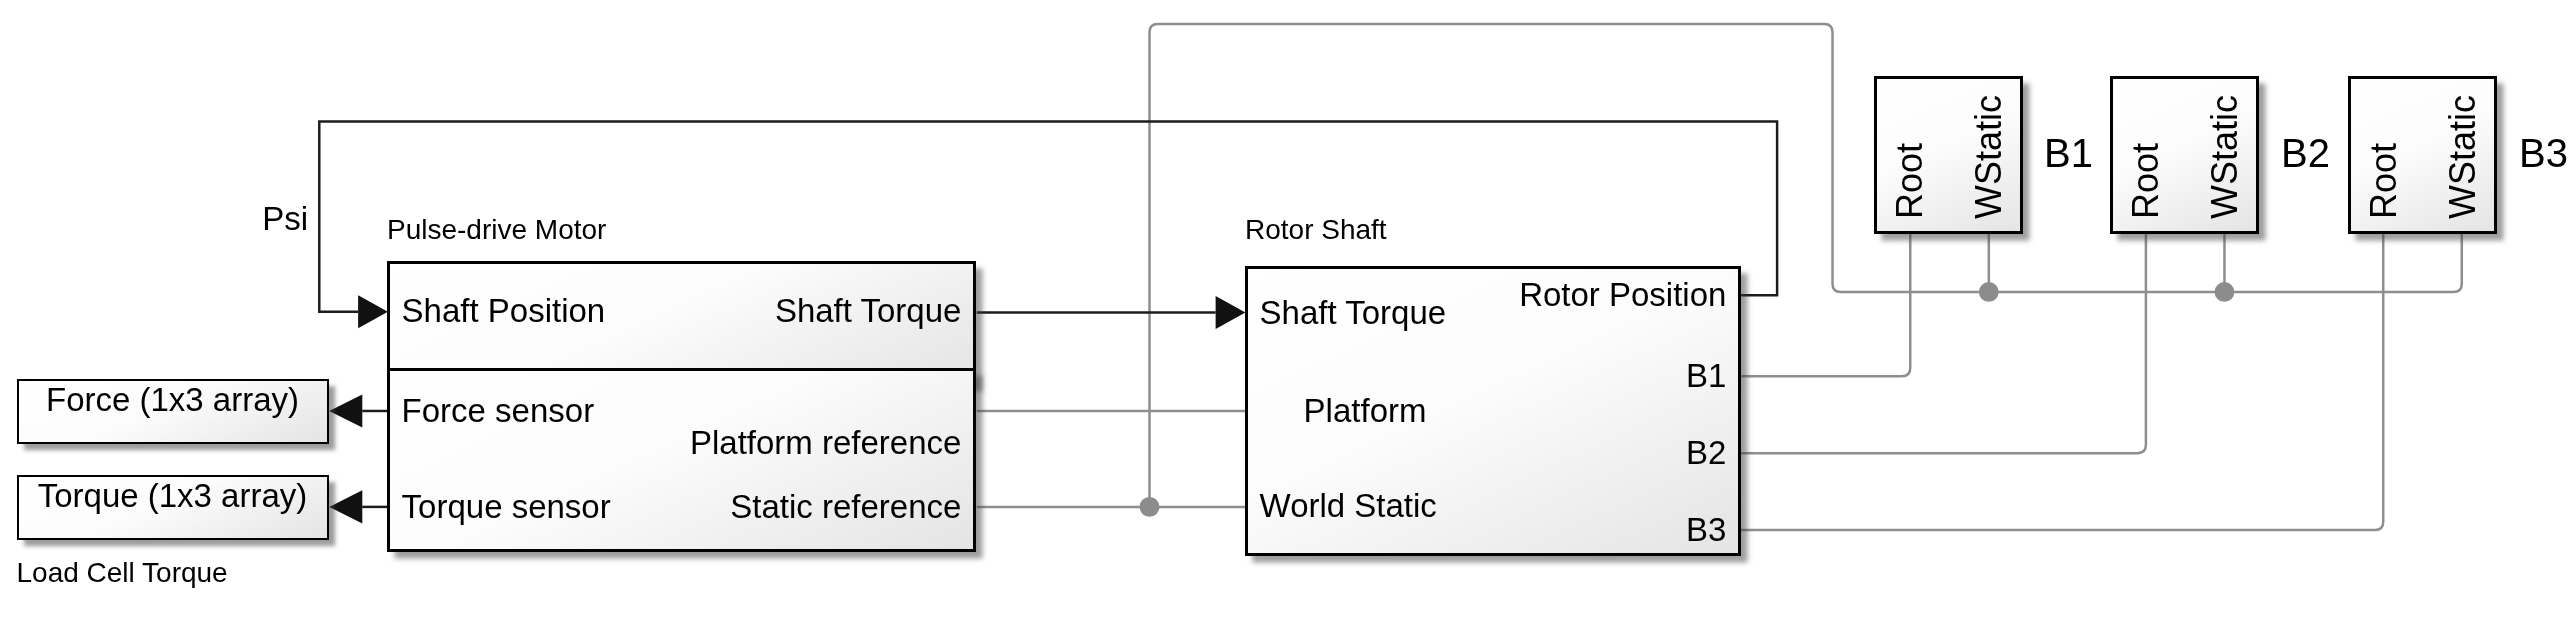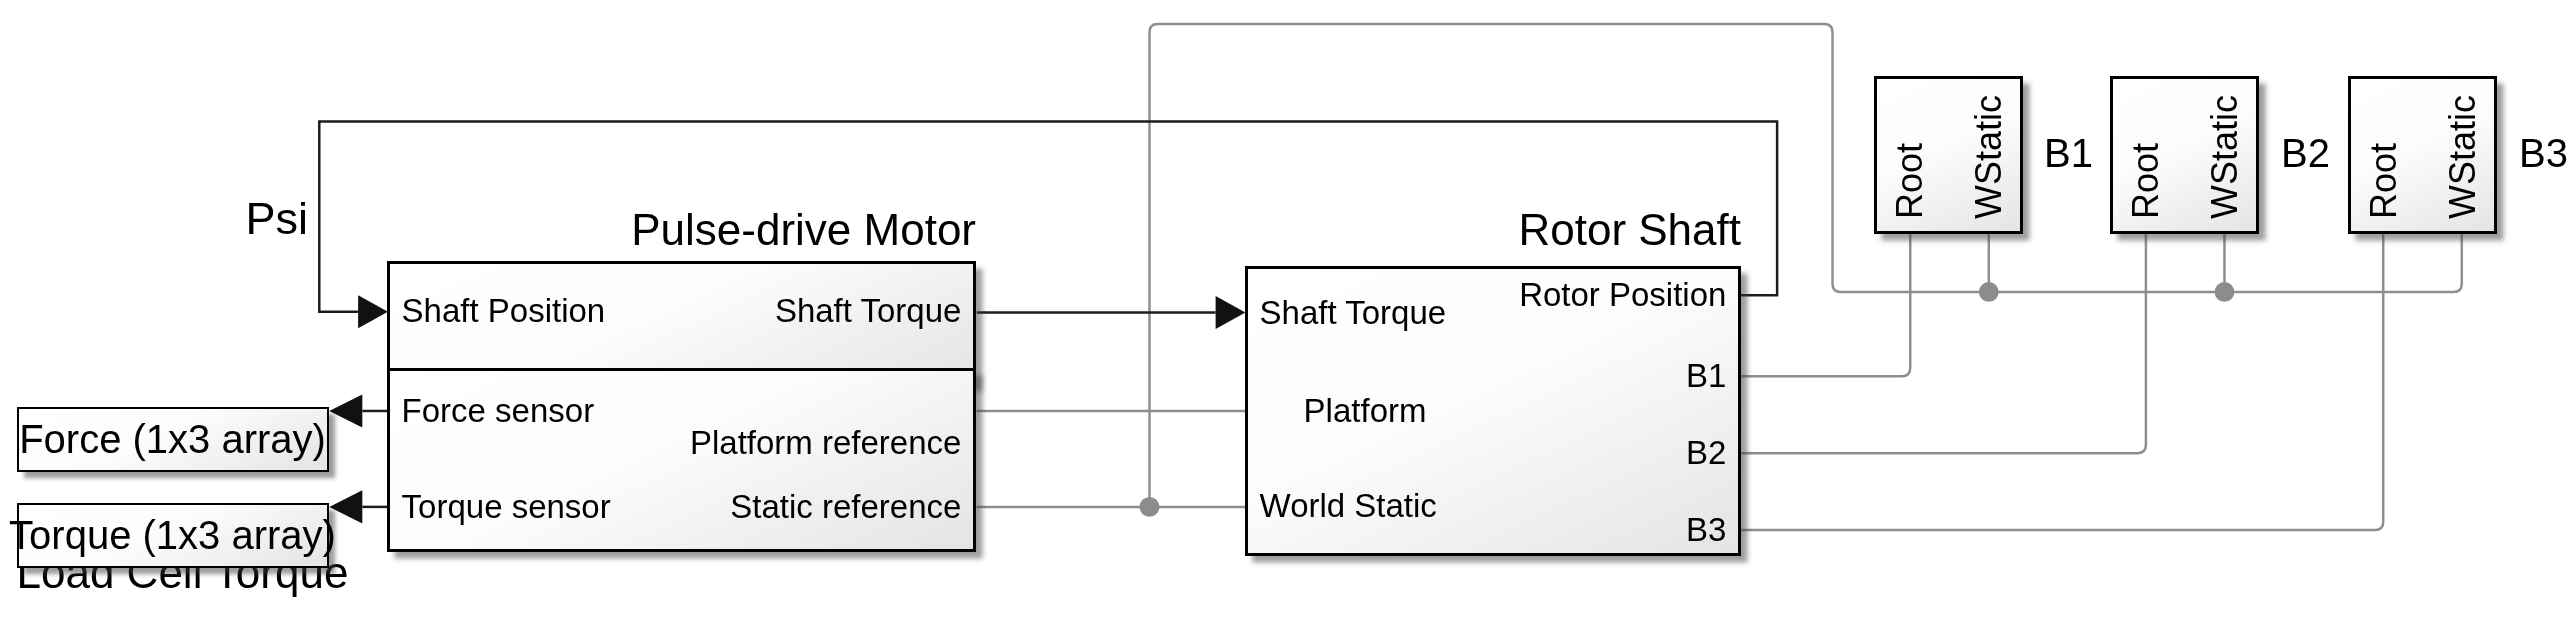--- a/index.html
+++ b/index.html
@@ -15,26 +15,26 @@
     box-shadow:7.4px 7.4px 5px rgba(60,60,60,0.50);
   }
   .block.thin{border-width:2.5px;box-shadow:6.6px 6.6px 4.1px rgba(60,60,60,0.50);}
   .plabel{
     position:absolute;font-size:33px;line-height:38px;white-space:nowrap;
     transform:translateY(-50%);
   }
   .pl{left:11.6px;}
   .pr{right:11.6px;text-align:right;}
   .title{
-    position:absolute;font-size:44px;line-height:40px;text-align:right;white-space:nowrap;
+    position:absolute;font-size:28px;line-height:40px;text-align:left;white-space:nowrap;
   }
-  .annot{position:absolute;font-size:45px;line-height:40px;white-space:nowrap;}
+  .annot{position:absolute;font-size:33px;line-height:40px;white-space:nowrap;}
   .center-text{
-    display:flex;align-items:center;justify-content:center;
-    font-size:40px;white-space:nowrap;margin-top:28px;
+    display:flex;justify-content:center;
+    font-size:33px;white-space:nowrap;
   }
   .vlabel{
     position:absolute;font-size:36px;line-height:36px;white-space:nowrap;
     transform:rotate(-90deg);transform-origin:0 0;
   }
   .blabel{position:absolute;font-size:40px;line-height:45px;white-space:nowrap;}
 </style>
 </head>
 <body>
 

